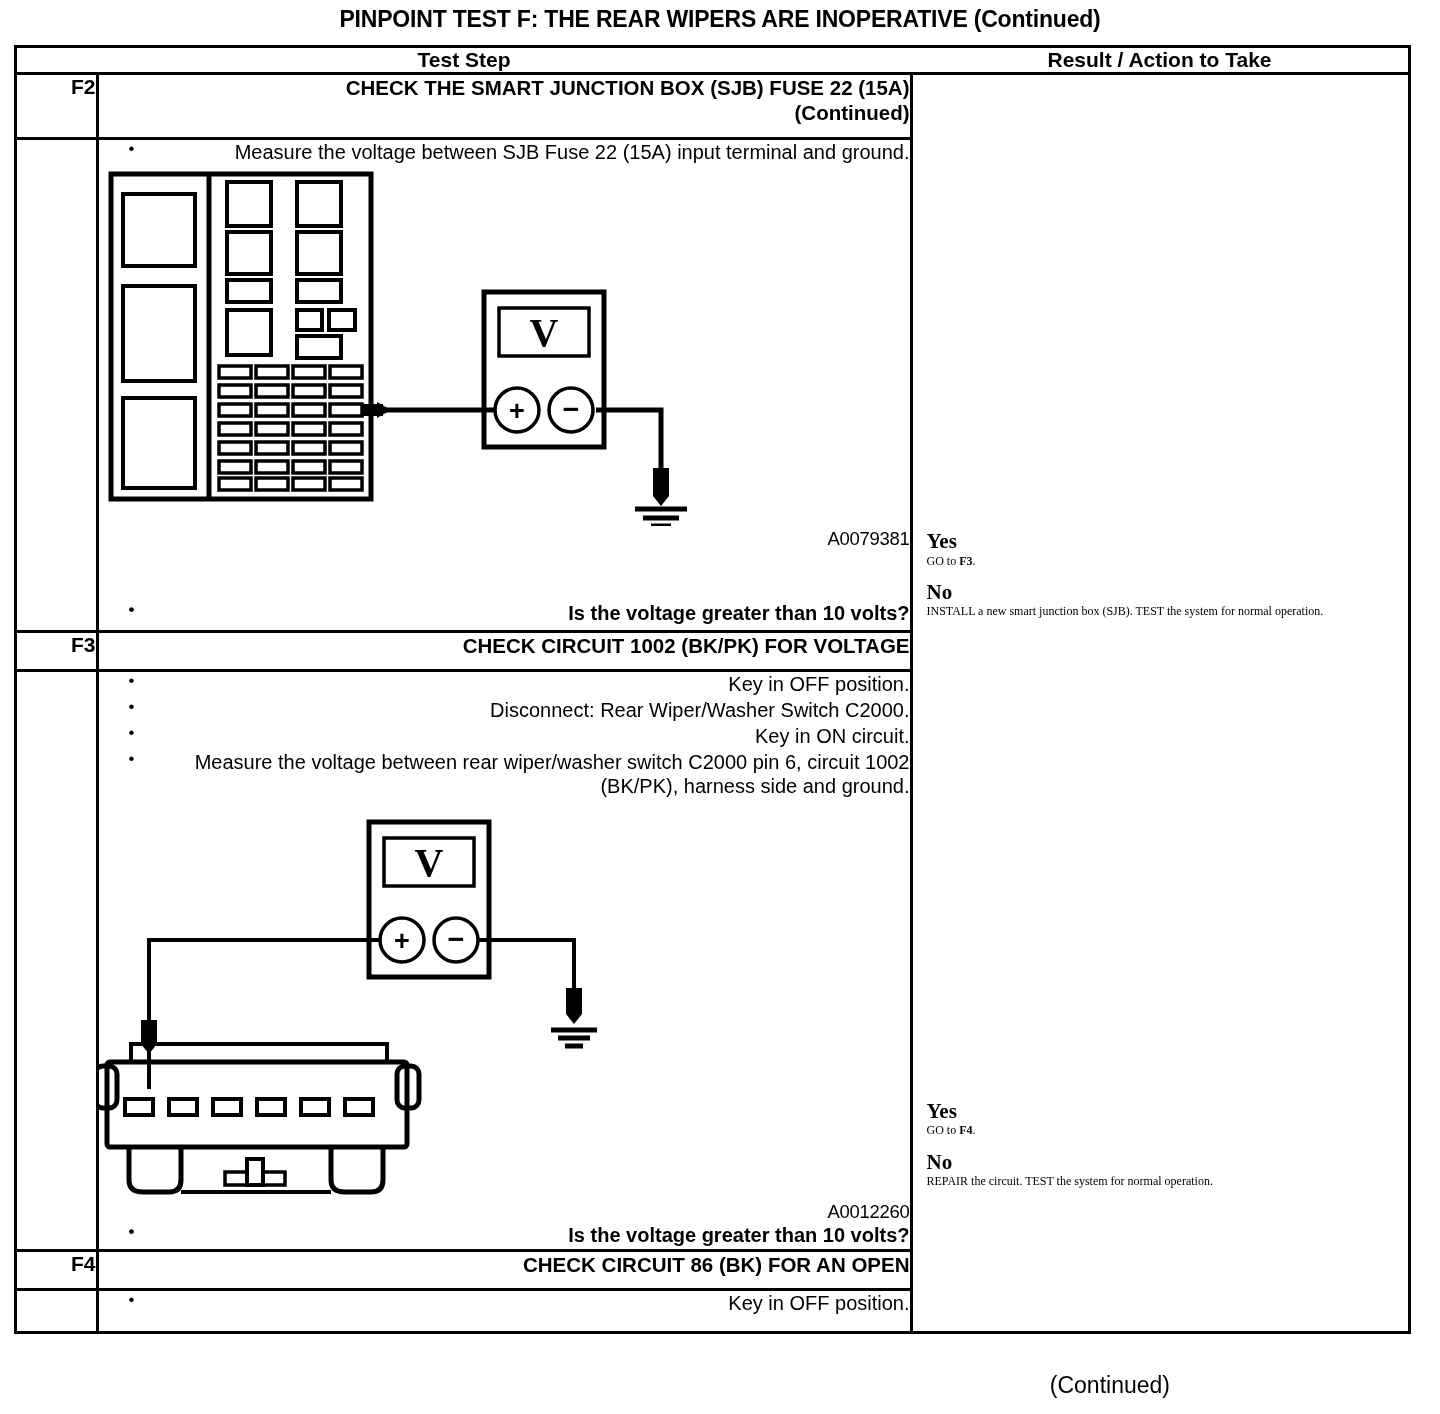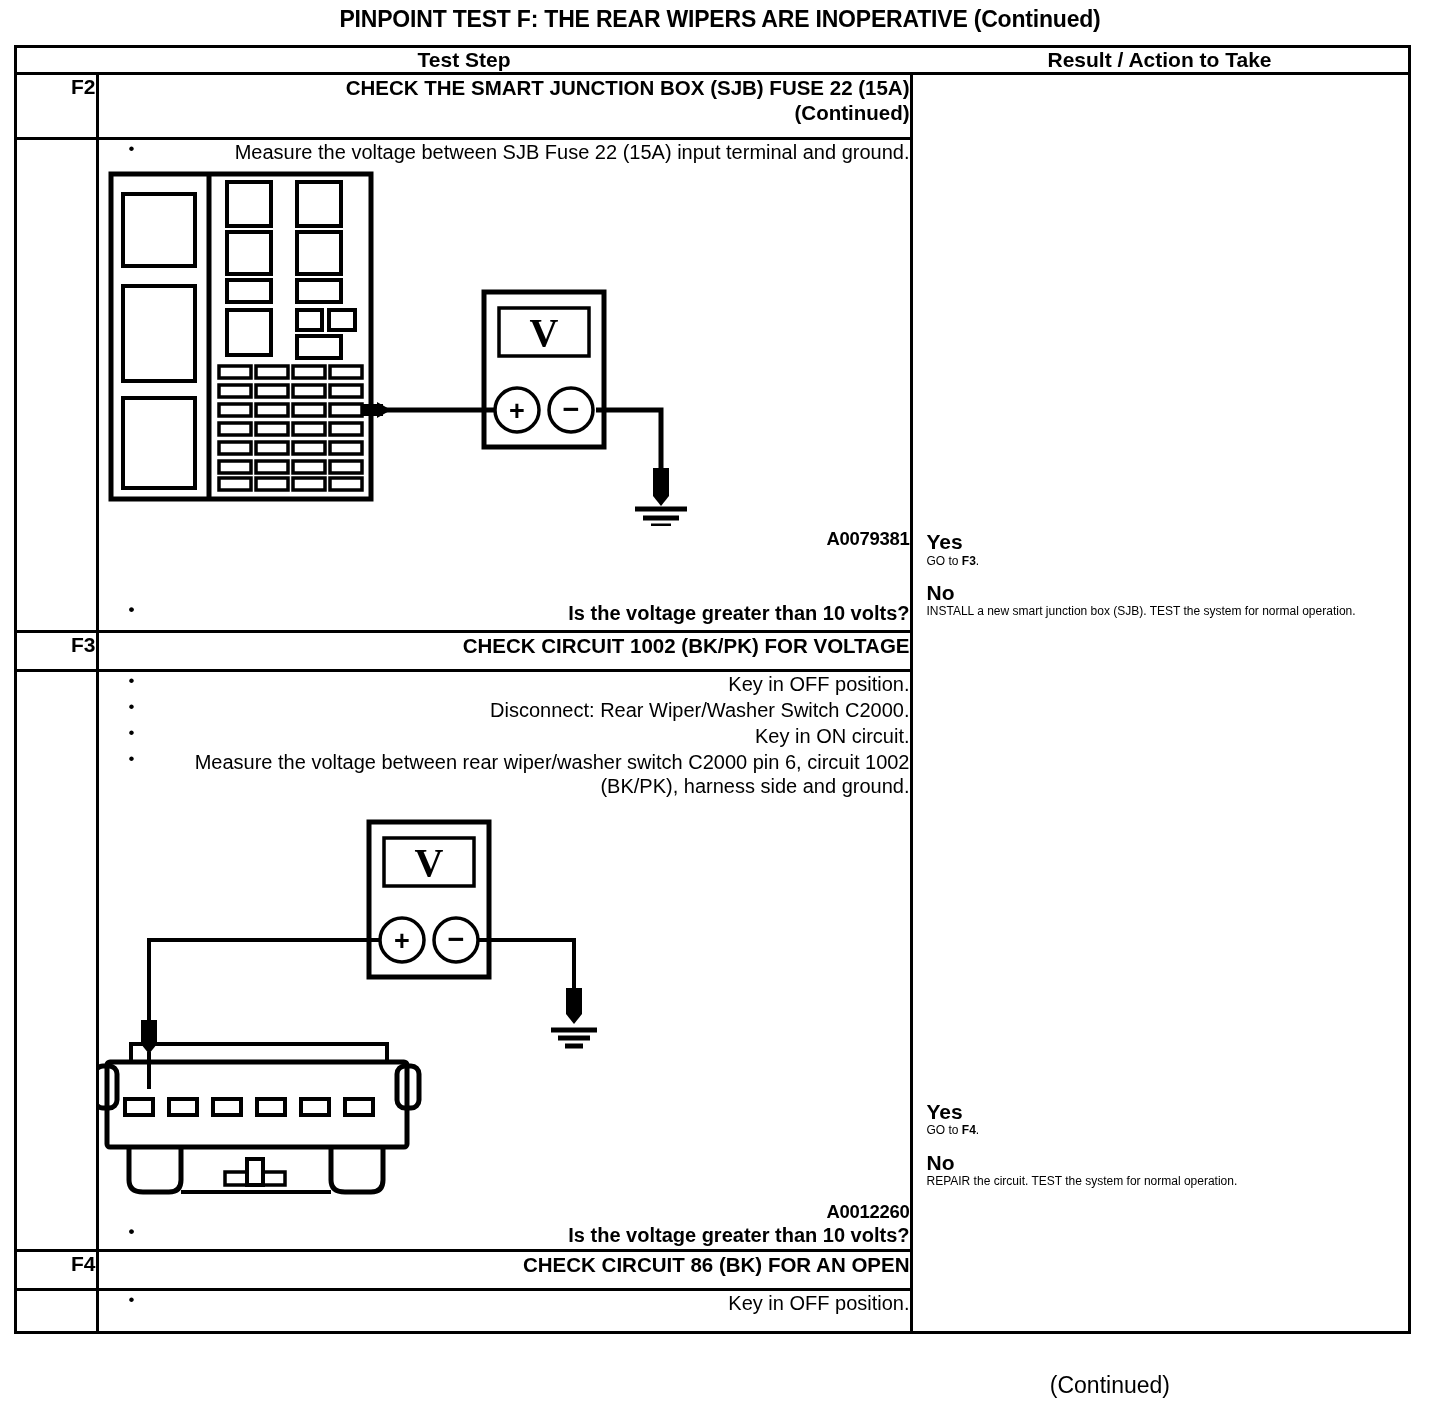--- a/index.html
+++ b/index.html
@@ -120,34 +120,35 @@
     font-weight: bold;
   }
 
   .question-row {
     padding: 6px 10px 6px 12px;
   }
 
   
   .fig-caption {
     font-size: 18.5px;
-    font-weight: bold;
+    font-weight: normal;
     margin-left: 130px;
     margin-top: 2px;
     letter-spacing: -0.3px;
   }
 
   
   .res-cell {
     position: relative;
     padding: 0;
   }
   .res-inner {
     padding-left: 14px;
     padding-right: 12px;
+    font-family: Liberation Serif, serif;
   }
   .res-block { margin-bottom: 13px; }
   .res-label {
     font-size: 21px;
     font-weight: bold;
     line-height: 1.12;
   }
   .res-text {
     font-size: 12px;
     line-height: 1.2;

